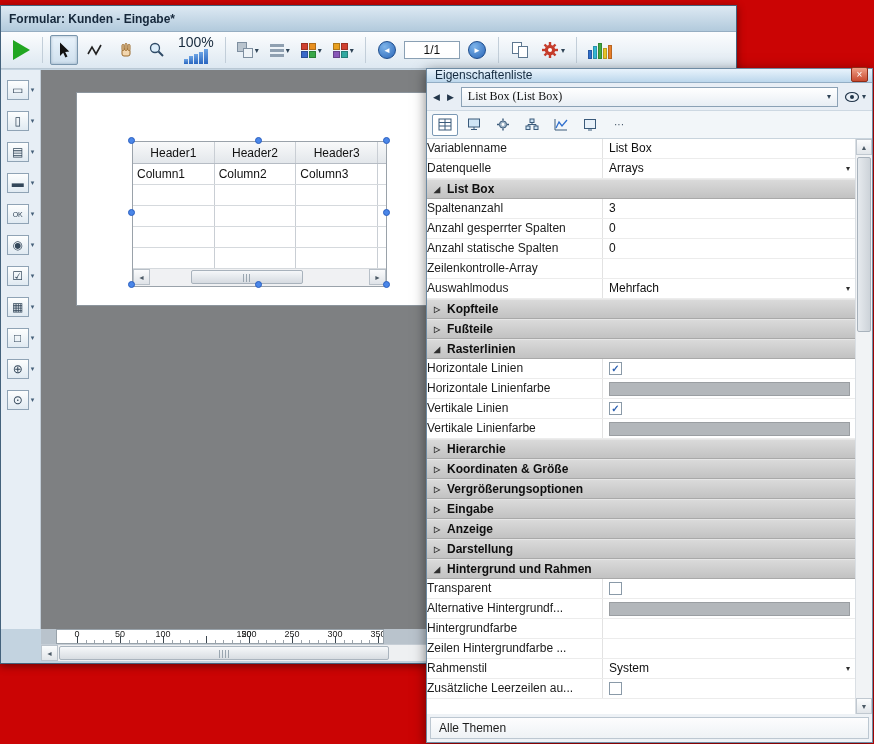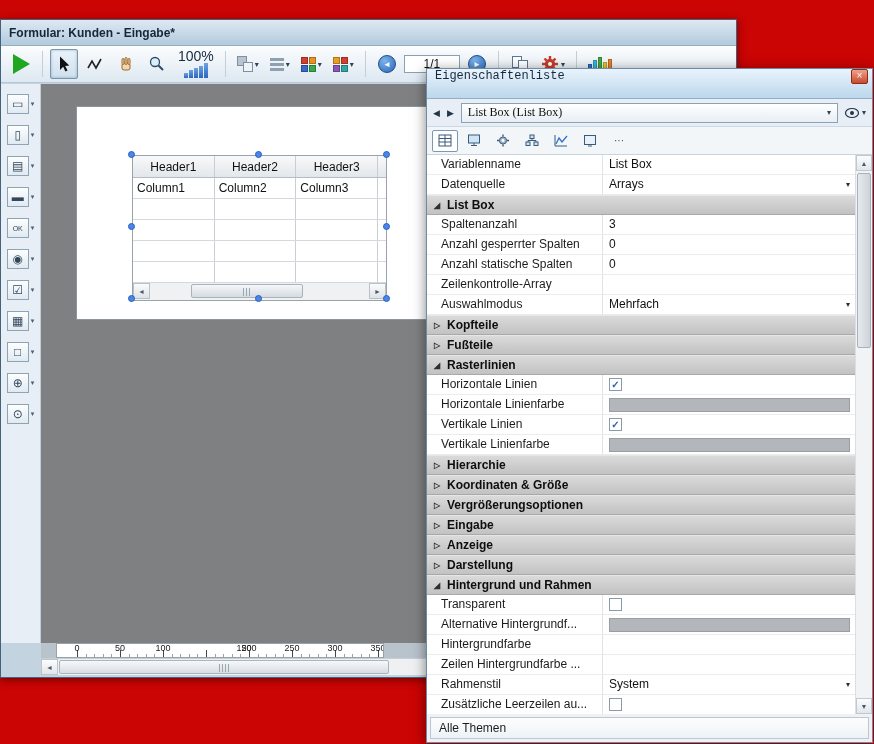--- a/index.html
+++ b/index.html
@@ -6,21 +6,21 @@
   html,body { margin:0; padding:0; }
   body {
     width:874px; height:744px; position:relative; overflow:hidden;
     background:#cb0404;
     font-family:"Liberation Sans", sans-serif;
   }
   .window { position:absolute; }
 
   
   #main-window {
-    left:0; top:19px; width:737px; height:659px;
+    left:0; top:5px; width:737px; height:659px;
     background:#c3d3e0; border:1px solid #44627c;
     box-shadow:0 2px 8px rgba(0,0,0,.45);
   }
   .titlebar {
     height:26px; background:linear-gradient(#dde9f3,#b2cadc);
     border-bottom:1px solid #96aec2;
     display:flex; align-items:center; padding:0 8px;
     font-size:12px; font-weight:bold; color:#15273a;
   }
   .toolbar {
@@ -105,35 +105,35 @@
   .sb-thumb::after { content:""; position:absolute; left:50%; top:3px; width:10px; height:8px; margin-left:-5px;
     background:repeating-linear-gradient(to right,#9aa6b0 0 1px,transparent 1px 3px); }
 
   
   #prop-window {
     left:426px; top:68px; width:447px; height:675px;
     background:#eef2f6; border:1px solid #6e8ba3;
     box-shadow:0 3px 12px rgba(0,0,0,.5); z-index:10;
     display:flex; flex-direction:column;
   }
-  .pw-title { height:30px; background:linear-gradient(#e9f3fc,#bcd7ec); border-bottom:1px solid #93aec5; display:flex; align-items:flex-start; padding:0 4px 0 8px; font-size:12px; color:#13293e;font-family:Liberation Mono, monospace; }
+  .pw-title { height:14px; background:linear-gradient(#e9f3fc,#bcd7ec); border-bottom:1px solid #93aec5; display:flex; align-items:flex-end; padding:0 4px 0 8px; font-size:12px; color:#13293e; }
   .pw-title .t { flex:1; }
   .pw-close { width:17px; height:15px; border-radius:2px; background:linear-gradient(#f0a088,#c84a30); border:1px solid #8e2c18; color:#fff; font-size:10px; line-height:13px; text-align:center; }
   .pw-combo-row { height:28px; display:flex; align-items:center; gap:6px; padding:0 6px; background:#e8eef5; border-bottom:1px solid #cdd8e2; }
   .pw-nav { font-size:9px; color:#22364a; letter-spacing:1px; }
   .pw-combo { flex:1; height:20px; border:1px solid #8ba1b5; background:linear-gradient(#ffffff,#e8eef4); display:flex; align-items:center; padding:0 6px; font-size:12px; color:#111; gap:4px; }
   .pw-combo .v { flex:1; white-space:nowrap; overflow:hidden;font-family:Liberation Serif, serif; }
   .pw-eye { display:flex; align-items:center; gap:2px; }
   .pw-tabs { height:28px; background:#f2f6f9; border-bottom:1px solid #c9d4dd; display:flex; align-items:center; gap:3px; padding:0 5px; }
   .pw-tab { width:26px; height:22px; display:flex; align-items:center; justify-content:center; border:1px solid transparent; border-radius:2px; color:#3a4c5e; font-size:10px; }
   .pw-tab.active { background:#fff; border-color:#7a98b4; }
   .pw-grid-wrap { flex:1; display:flex; background:#fff; overflow:hidden; }
   #pg-rows { flex:1; overflow:hidden; }
   .pg-row { display:flex; height:20px; border-bottom:1px solid #ececec; background:#fff; }
-  .pg-label { width:176px; padding-left:14px; line-height:19px; font-size:12px; border-right:1px solid #e2e2e2; color:#1c1c1c; white-space:nowrap; overflow:hidden; }
+  .pg-label { width:176px; line-height:19px; font-size:12px; border-right:1px solid #e2e2e2; color:#1c1c1c; white-space:nowrap; overflow:hidden; }
   .pg-value { flex:1; display:flex; align-items:center; padding-left:6px; position:relative; }
   .pg-text { font-size:12px; color:#111; line-height:19px; }
   .pg-group { height:20px; background:linear-gradient(#dadada,#c2c2c2); border-bottom:1px solid #a9a9a9; border-top:1px solid #e6e6e6; display:flex; align-items:center; gap:5px; padding-left:5px; font-size:12px; font-weight:bold; color:#0e0e0e; }
   .pg-arrow { font-size:8px; color:#2e2e2e; width:10px; text-align:center; }
   .pg-check { width:13px; height:13px; border:1px solid #8a9aa8; background:#fff; font-size:10px; font-weight:bold; color:#2a5fb0; line-height:11px; text-align:center; }
   .pg-colorfield { flex:1; height:14px; margin-right:5px; background:#b3b7bb; border:1px solid #9a9ea2; }
   .pg-drop { position:absolute; right:5px; font-size:8px; color:#2e2e2e; }
   .pw-scroll { width:17px; background:#f1f3f5; border-left:1px solid #dadfe4; position:relative; }
   .pw-sbtn { position:absolute; left:0; width:16px; height:16px; text-align:center; font-size:7px; color:#4c5a66; line-height:15px; background:linear-gradient(#fbfcfd,#e2e6ea); border:1px solid #c0c8d0; }
   .pw-sbtn.down { bottom:0; }

